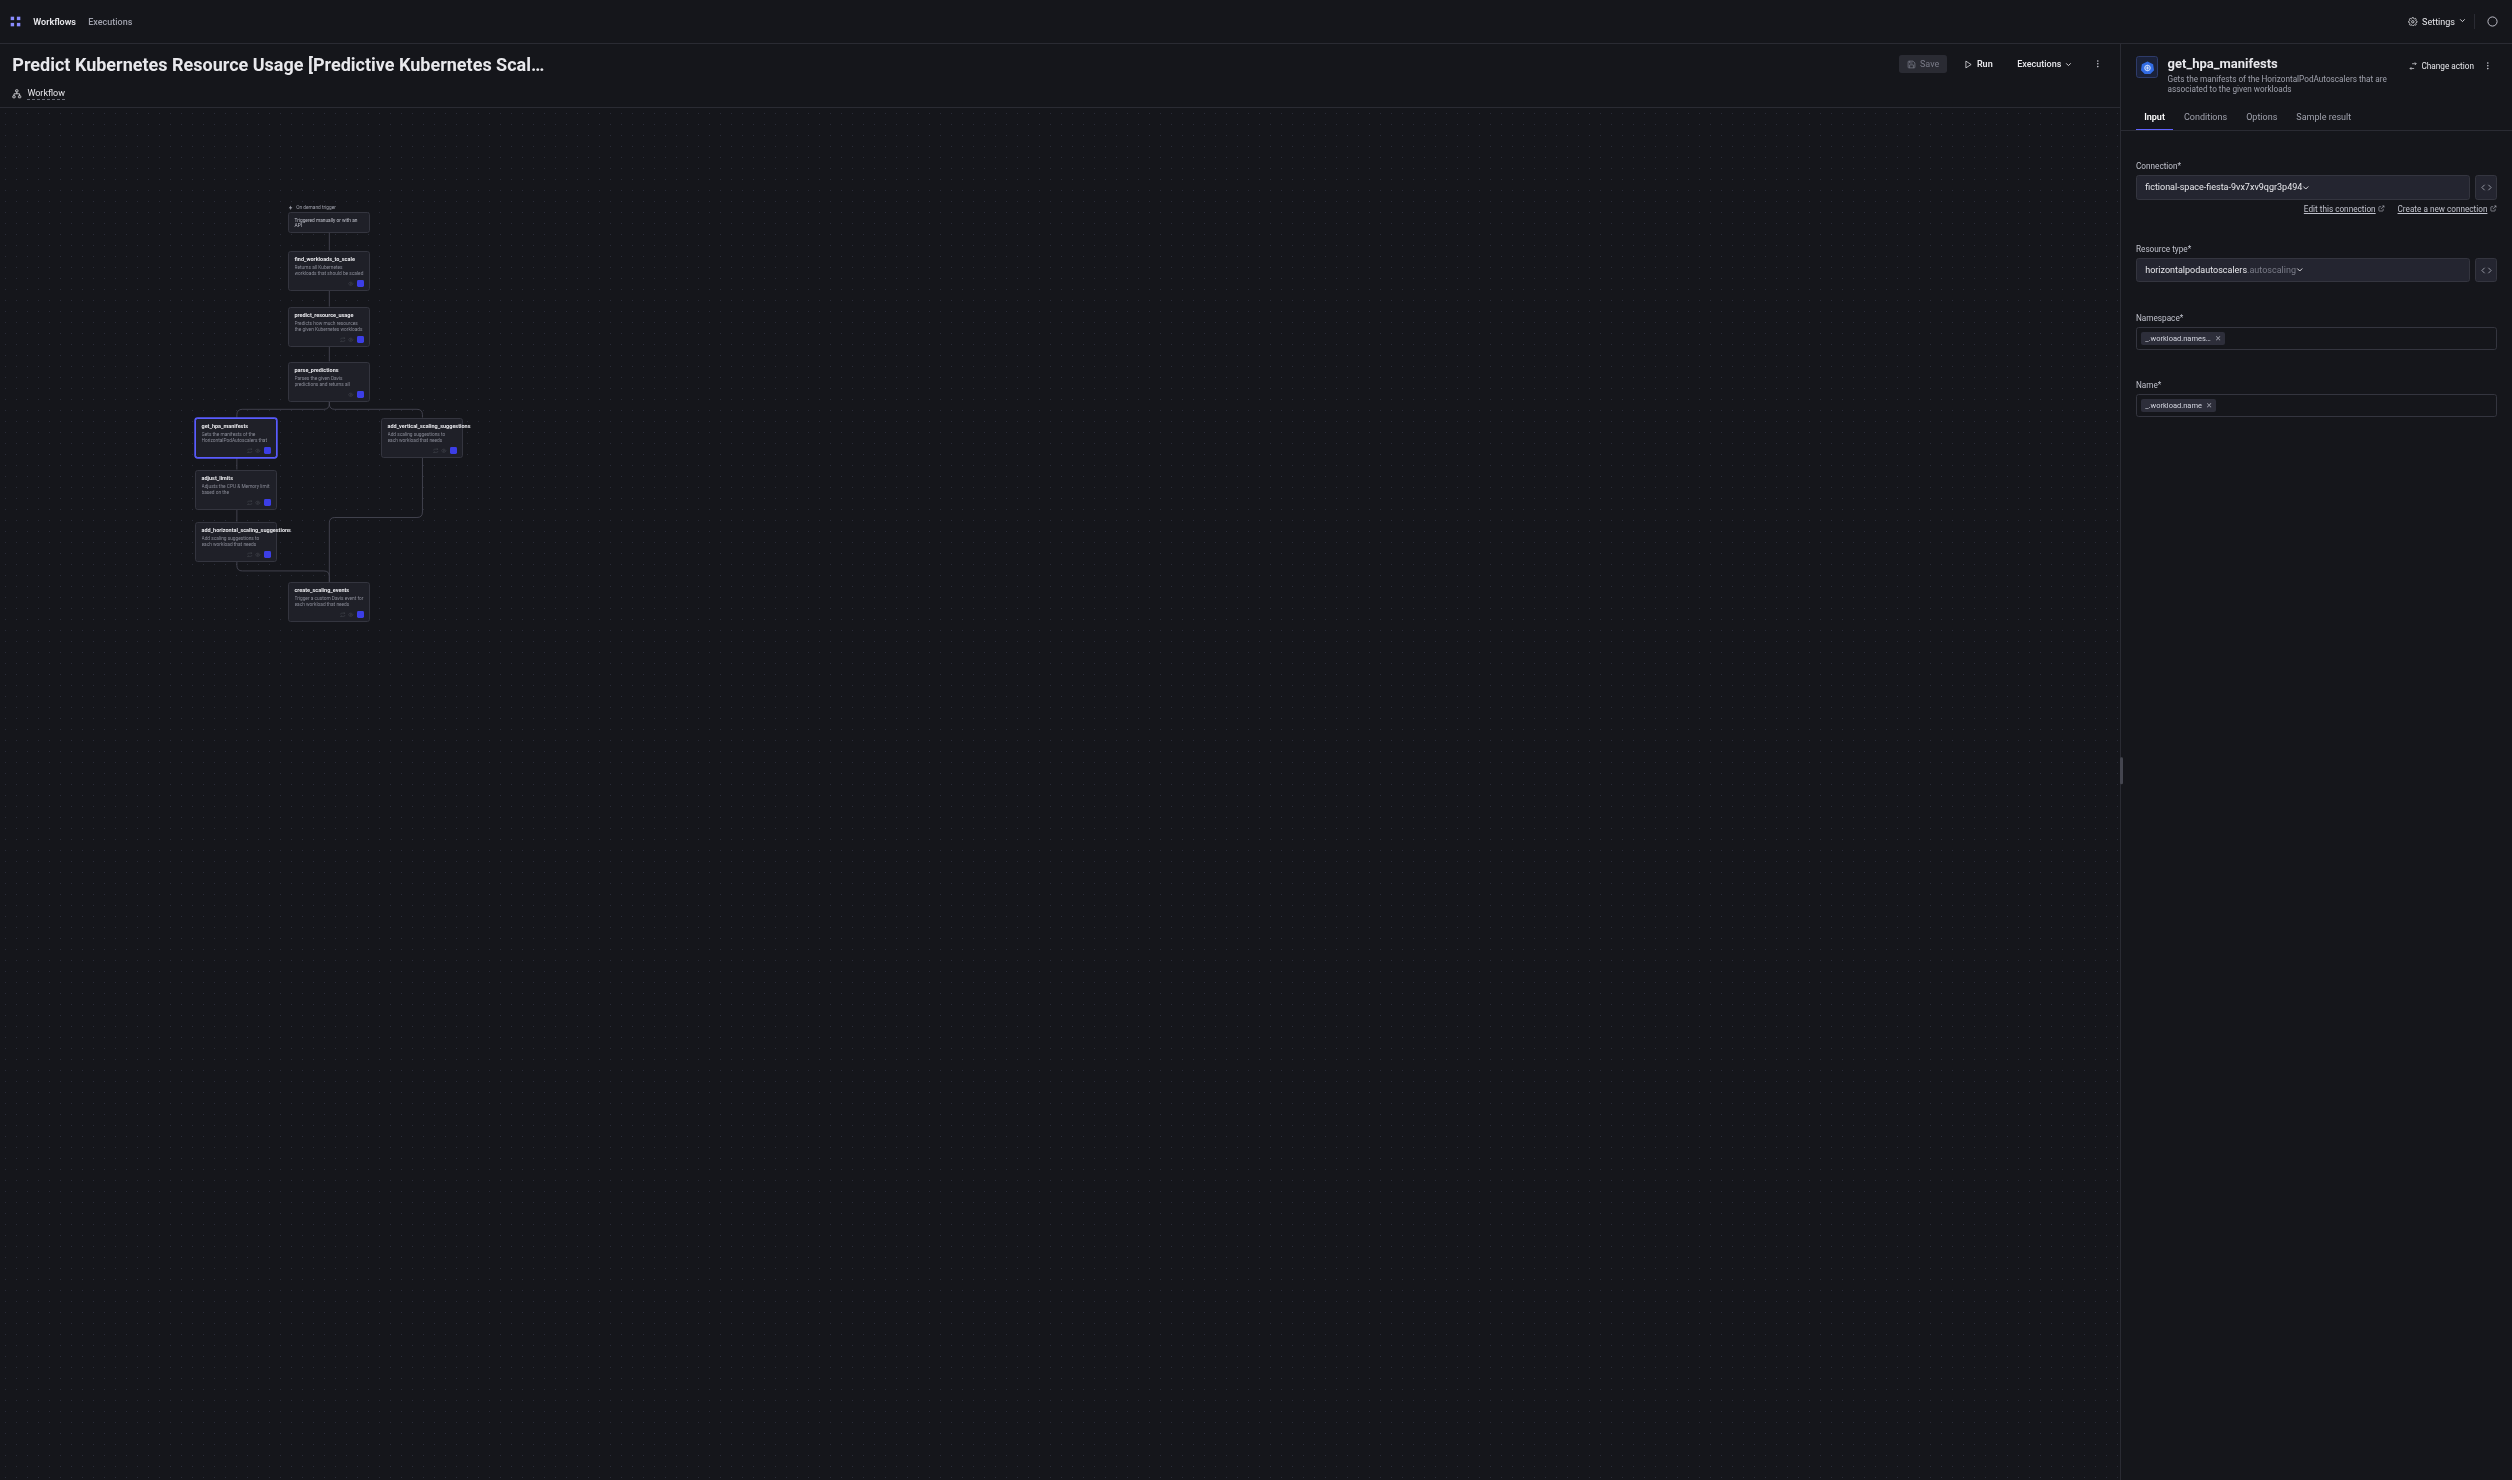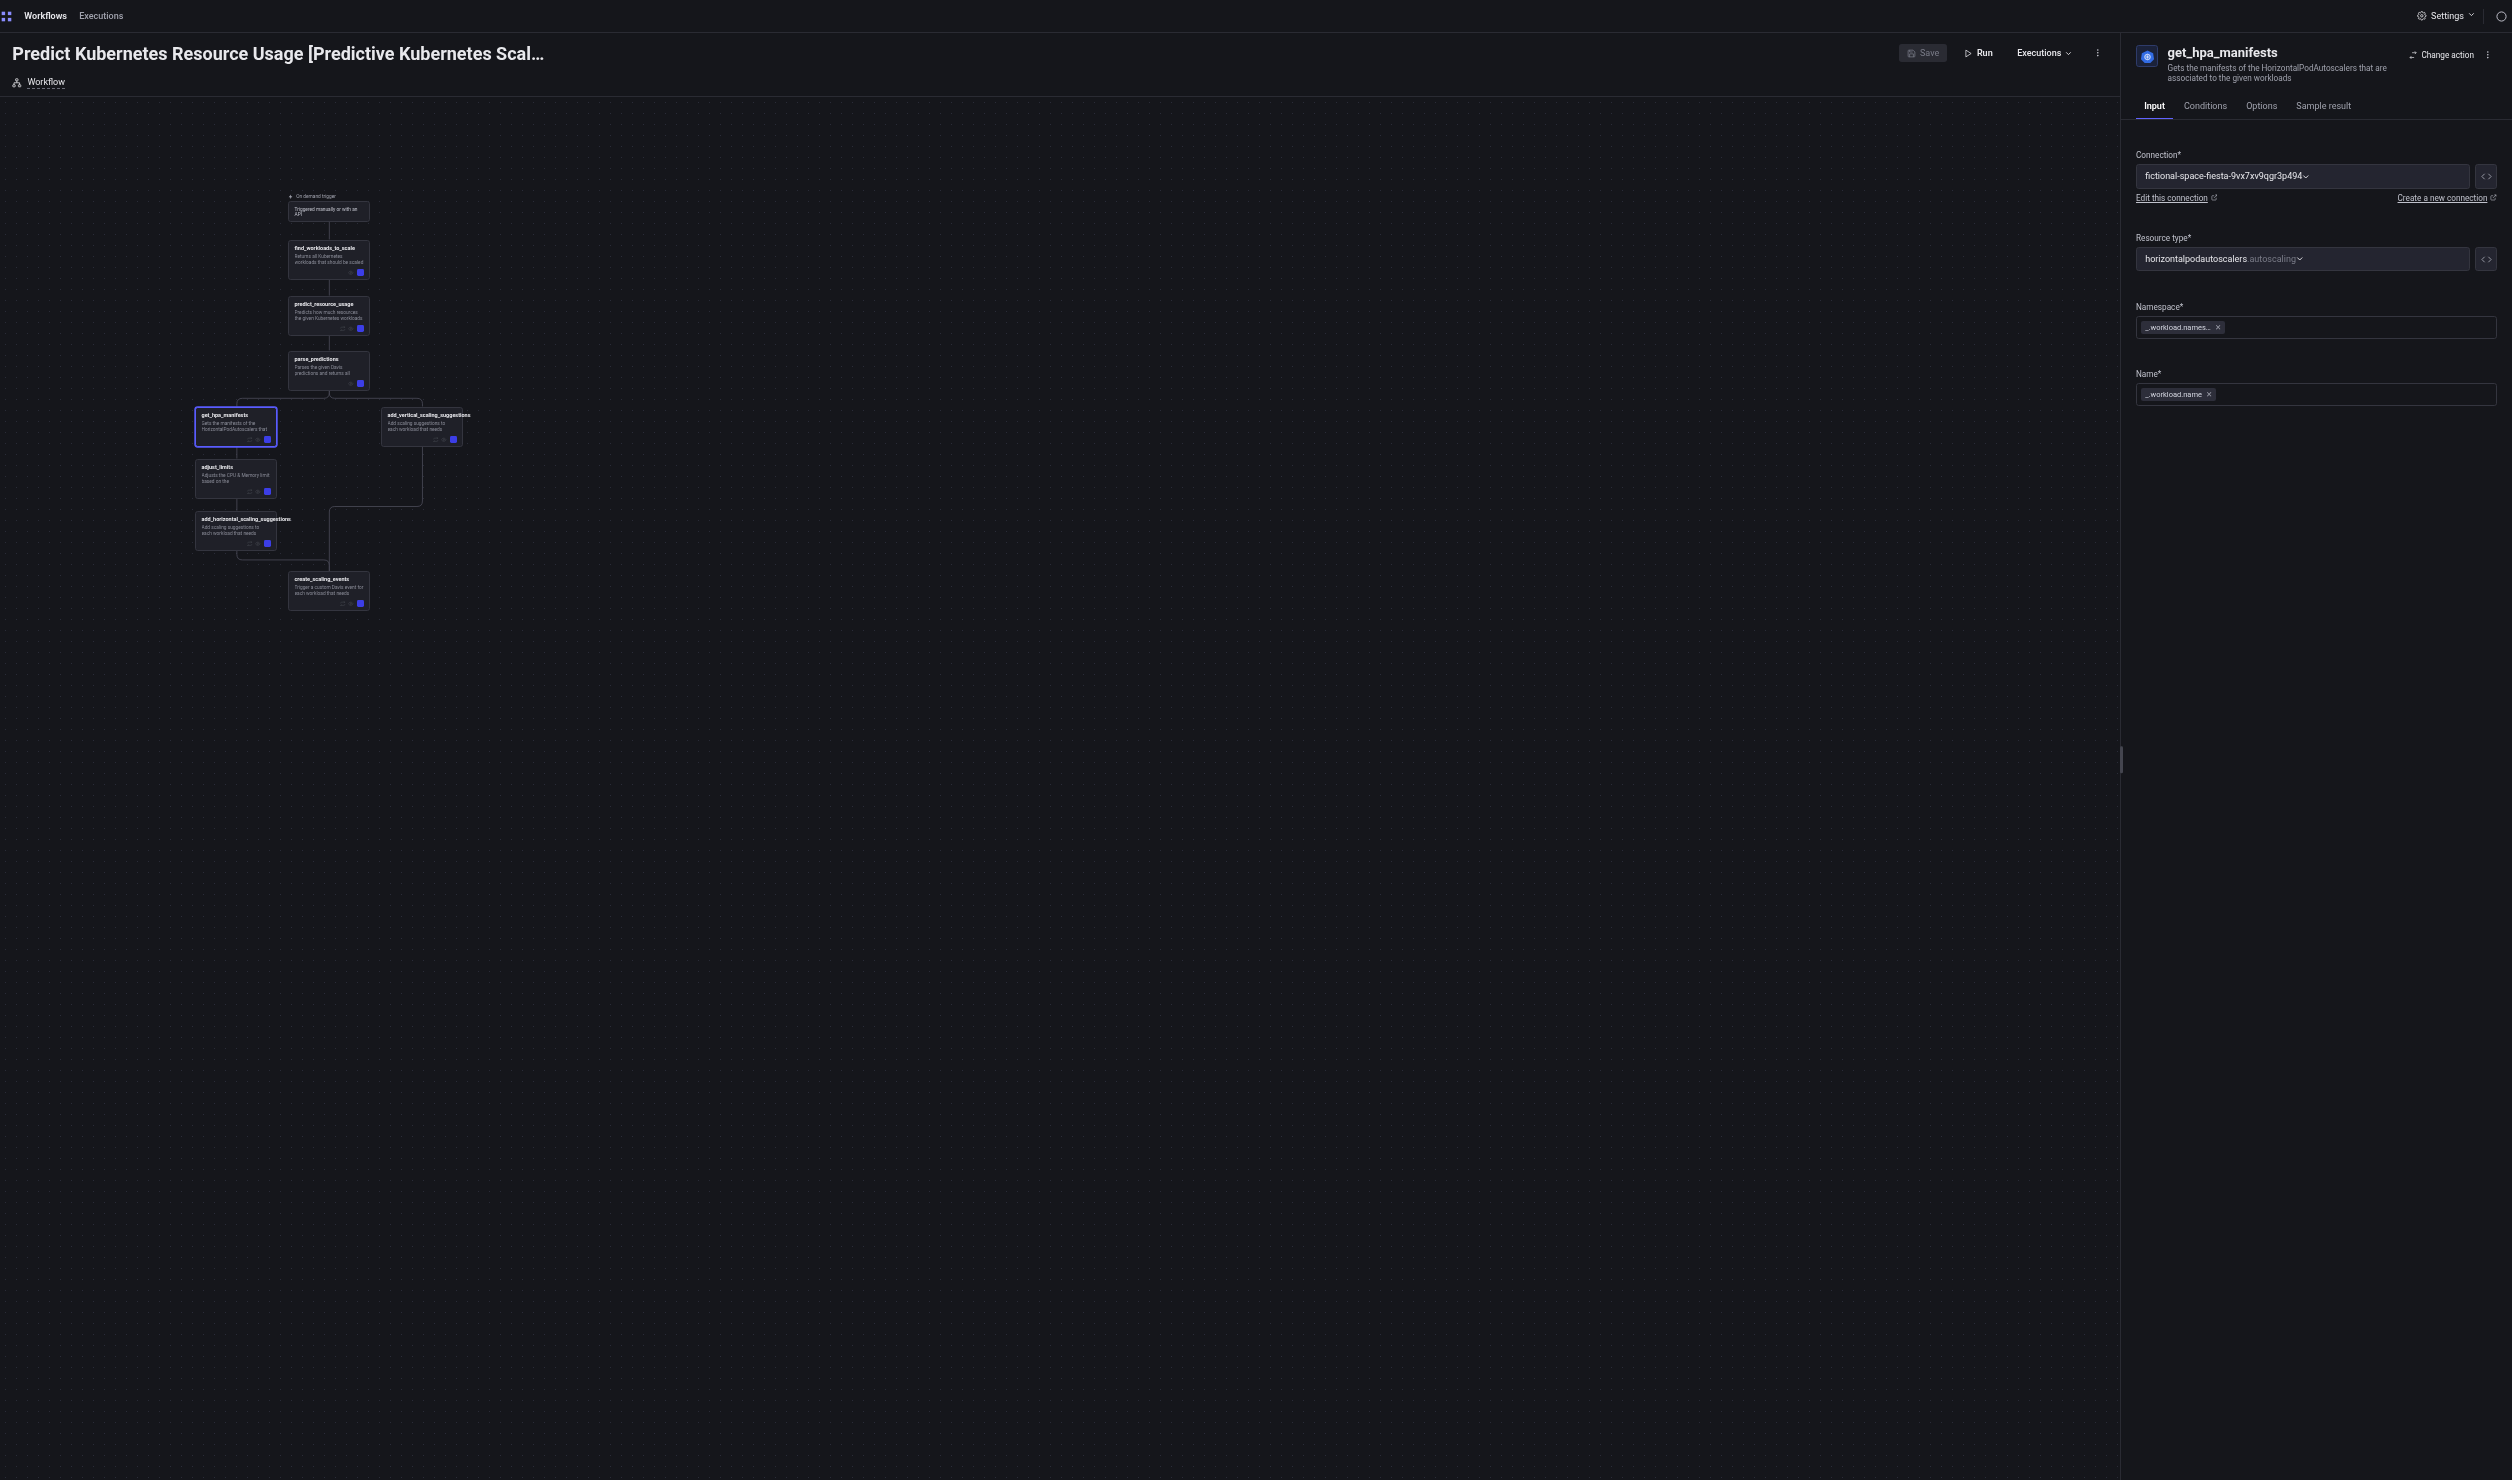--- a/index.html
+++ b/index.html
@@ -1,19 +1,19 @@
 <!DOCTYPE html>
 <html style="font-size:11px"><head>
 <meta charset="utf-8">
 <style>
 * { box-sizing: border-box; margin: 0; padding: 0; font-family: -apple-system, BlinkMacSystemFont, "Segoe UI", Roboto, sans-serif; }
 html, body { width: 100%; height: 100%; background: #15161b; color: #e8e8ec; overflow: hidden; }
 
 
-.topnav { display: flex; align-items: center; height: 33px; padding: 0 1px; border-bottom: 0.7px solid #2a2b33; font-size: 9px; }
+.topnav { display: flex; align-items: center; height: 44px; padding: 0 10px; border-bottom: 0.7px solid #2a2b33; font-size: 9px; }
 .topnav .left { display: flex; align-items: center; gap: 12.3px; }
 .topnav .right { margin-left: auto; display: flex; align-items: center; gap: 5.5px; }
 .app-icon { width: 11px; height: 11px; display: inline-flex; align-items: center; justify-content: center; color: #8a8cff; }
 .topnav a { color: #e8e8ec; text-decoration: none; font-weight: 600; }
 .topnav a.dim { color: #a0a2ad; font-weight: 500; }
 .settings-btn { display: flex; align-items: flex-start; gap: 4.1px; color: #e8e8ec; cursor: pointer; }
 .icon-btn { width: 19px; height: 19px; display: flex; align-items: center; justify-content: center; cursor: pointer; color: #ccccd6; }
 .vdiv { width: 0.7px; height: 15px; background: #2a2b33; margin: 0 2.7px; }
 
 
@@ -67,21 +67,21 @@
 .tabs { display: flex; gap: 2.7px; padding: 0 15px; border-bottom: 0.7px solid #2a2b33; margin-top: 4.1px; }
 .tab { padding: 6.9px 8.2px; font-size: 9px; color: #a0a2ad; cursor: pointer; border-bottom: 1.4px solid transparent; }
 .tab.active { color: #fff; border-bottom-color: #6163ff; font-weight: 600; }
 
 .sp-body { padding: 12.3px 15px; display: flex; flex-direction: column; gap: 12.3px; overflow-y: auto; }
 .field-label { font-size: 8.2px; color: #c0c2cc; margin-bottom: 4.1px; margin-top: 18px; }
 .field-row { display: flex; align-items: stretch; gap: 5.5px; }
 .select { flex: 1; background: #242530; border: 0.7px solid #34353f; border-radius: 2.7px; padding: 6.2px 8.2px; font-size: 9px; color: #e8e8ec; display: flex; align-items: center; cursor: pointer; }
 .select .dim { color: #7a7c88; }
 .code-toggle { width: 22px; background: #242530; border: 0.7px solid #34353f; border-radius: 2.7px; display: flex; align-items: center; justify-content: center; cursor: pointer; color: #a0a2ad; }
-.sub-links { display: flex; justify-content: space-between; gap: 12.3px; margin-top: 4.1px; font-size: 8.2px; }
+.sub-links { display: flex; justify-content: flex-end; gap: 12.3px; margin-top: 4.1px; font-size: 8.2px; }
 .sub-links a { color: #c0c2cc; text-decoration: underline; display: inline-flex; align-items: center; gap: 2.7px; cursor: pointer; }
 
 .chip-input { flex: 1; background: #15161b; border: 0.7px solid #34353f; border-radius: 2.7px; padding: 3.4px 4.1px; display: flex; align-items: center; gap: 4.1px; min-height: 23px; }
 .chip { background: #2d2e3a; border-radius: 2.1px; padding: 2.1px 4.1px; font-size: 7.5px; color: #d4d6e0; display: inline-flex; align-items: center; gap: 4.1px; font-family: ui-monospace, monospace; }
 .chip .x { cursor: pointer; color: #a0a2ad; font-size: 7.5px; }
 
 svg { display: block; }
 </style>
 </head>
 <body>

